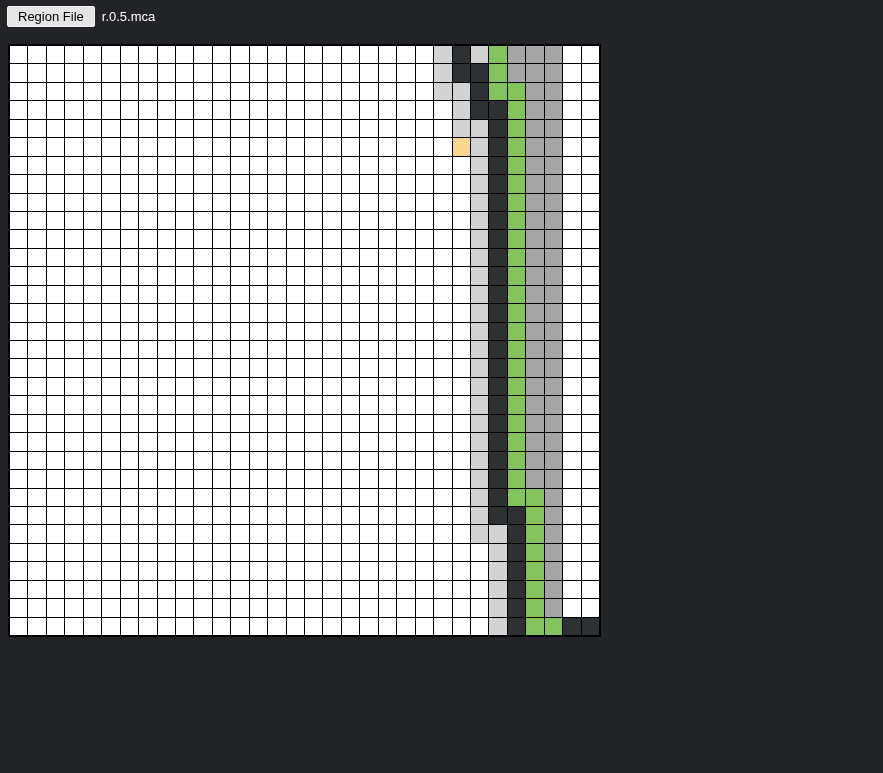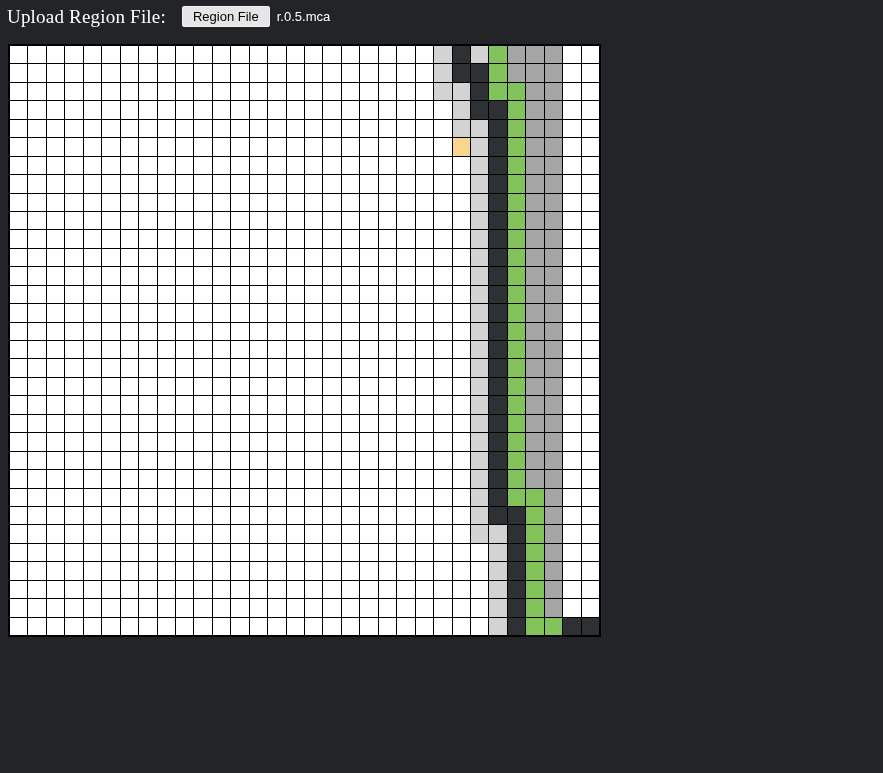--- a/index.html
+++ b/index.html
@@ -59,21 +59,20 @@
   }
   .chunk-cell {
     width: 100%;
     height: 100%;
   }
 </style>
 </head>
 <body>
 
 <div class="upload-bar">
-  <span class="upload-label">Upload Region File:</span>
   <button class="choose-file-btn">Region File</button>
   <span class="file-name">r.0.5.mca</span>
 </div>
 
 <div class="region-grid">
     <div class="chunk-cell" style="background: rgb(255, 255, 255);"></div>
     <div class="chunk-cell" style="background: rgb(255, 255, 255);"></div>
     <div class="chunk-cell" style="background: rgb(255, 255, 255);"></div>
     <div class="chunk-cell" style="background: rgb(255, 255, 255);"></div>
     <div class="chunk-cell" style="background: rgb(255, 255, 255);"></div>

